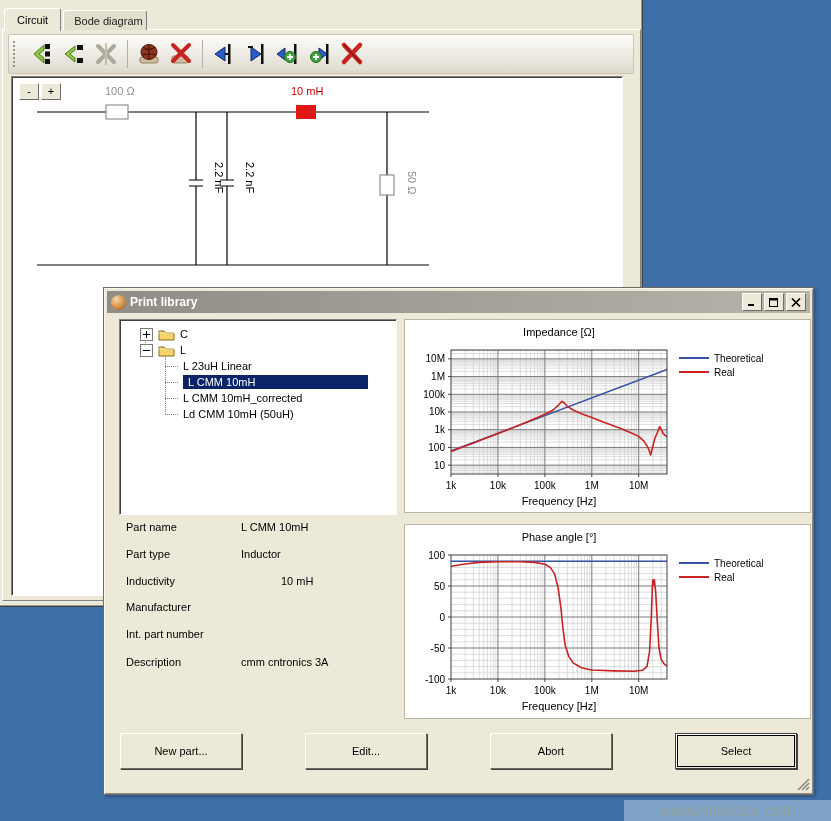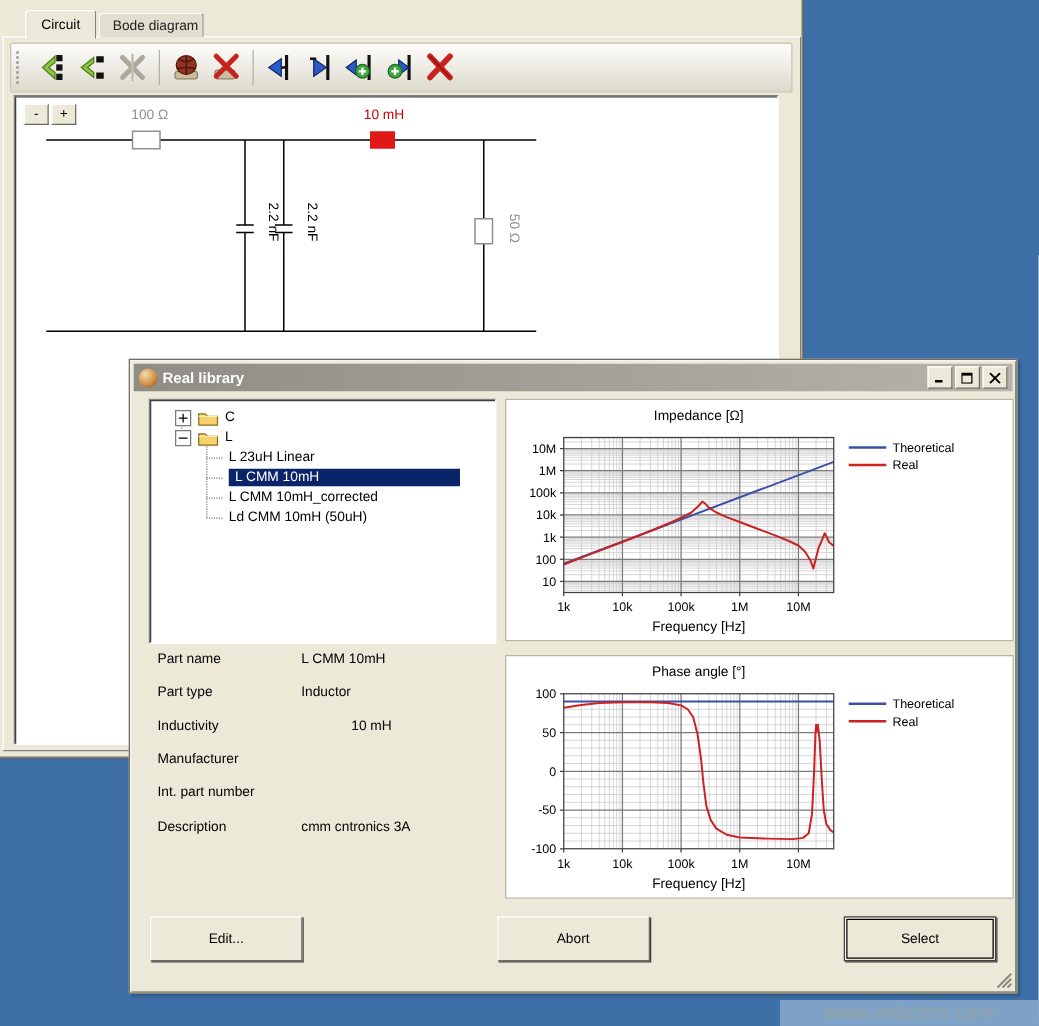--- a/index.html
+++ b/index.html
@@ -3,21 +3,21 @@
 <meta charset="utf-8">
 <style>
   html,body{margin:0;padding:0;}
   #desktop{position:relative;width:831px;height:821px;background:#3E6FA7;overflow:hidden;
            font-family:"Liberation Sans",sans-serif;font-size:11px;color:#000;}
 
   
   #main-window{position:absolute;left:0;top:0;width:642px;height:606px;background:#ECE9D8;
                border-right:1px solid #404040;border-bottom:1px solid #404040;
                box-shadow:inset -1px -1px 0 #9a978c;}
-  .tabs{position:absolute;left:20px;top:5px;height:25px;display:flex;align-items:flex-end;z-index:2;}
+  .tabs{position:absolute;left:4px;top:5px;height:25px;display:flex;align-items:flex-end;z-index:2;}
   .tab{background:#ECE9D8;border:1px solid #848284;border-bottom:none;border-top-color:#fff;border-left-color:#fff;
        padding:4px 3px 3px 10px;margin-right:2px;border-radius:3px 3px 0 0;cursor:default;}
   .tab.active{padding:5px 12px 5px 12px;position:relative;top:1px;background:#ECE9D8;}
   .tab.inactive{background:#E2DFCE;color:#222;}
   .tab-panel{position:absolute;left:2px;top:29px;width:637px;height:570px;background:#ECE9D8;
              border:1px solid #848284;border-top-color:#fff;border-left-color:#fff;}
   
   .toolbar{position:absolute;left:5px;top:4px;right:6px;height:38px;
            background:linear-gradient(#FDFDFB,#DDD9CC);border:1px solid #C9C5B6;border-radius:2px;
            display:flex;align-items:center;}
@@ -192,21 +192,21 @@
           <text transform="translate(234,85) rotate(90)" fill="#000" font-size="11">2.2 nF</text>
           <text transform="translate(396,94) rotate(90)" fill="#8F8F8F" font-size="11">50 Ω</text>
         </svg>
       </div>
     </div>
   </div>
 
   <div id="dialog">
     <div class="titlebar">
       <span class="ticon"></span>
-      <span class="ttext">Real library</span>
+      <span class="ttext">Print library</span>
       <span class="winbtn">
         <svg width="10" height="9" viewBox="0 0 10 9">
             <rect x="1" y="6" width="6" height="2" fill="#000"></rect>
           </svg>
       </span>
       <span class="winbtn">
         <svg width="10" height="9" viewBox="0 0 10 9">
             <rect x="0.5" y="0.5" width="8" height="8" fill="none" stroke="#000"></rect>
             <rect x="0.5" y="0.5" width="8" height="2" fill="#000"></rect>
           </svg>
@@ -506,20 +506,21 @@
           <text x="154" y="16" text-anchor="middle" class="ctitle">Phase angle [°]</text>
           <text x="154" y="185" text-anchor="middle" class="ctitle">Frequency [Hz]</text>
           <line x1="274" y1="38" x2="304" y2="38" stroke="#3A52A5" stroke-width="2"></line>
           <text x="309" y="41.5" class="tick">Theoretical</text>
           <line x1="274" y1="52" x2="304" y2="52" stroke="#CC2222" stroke-width="2"></line>
           <text x="309" y="55.5" class="tick">Real</text>
         </svg>
     </div>
 
     <div class="btnrow">
+      <button class="dbtn">New part...</button>
       <button class="dbtn">Edit...</button>
       <button class="dbtn">Abort</button>
       <button class="dbtn default">Select</button>
     </div>
 
     <svg class="grip" width="13" height="13" viewBox="0 0 13 13">
       <path d="M12,1 L1,12 M12,5 L5,12 M12,9 L9,12" stroke="#8a877c" stroke-width="1.5"></path>
     </svg>
   </div>
 

